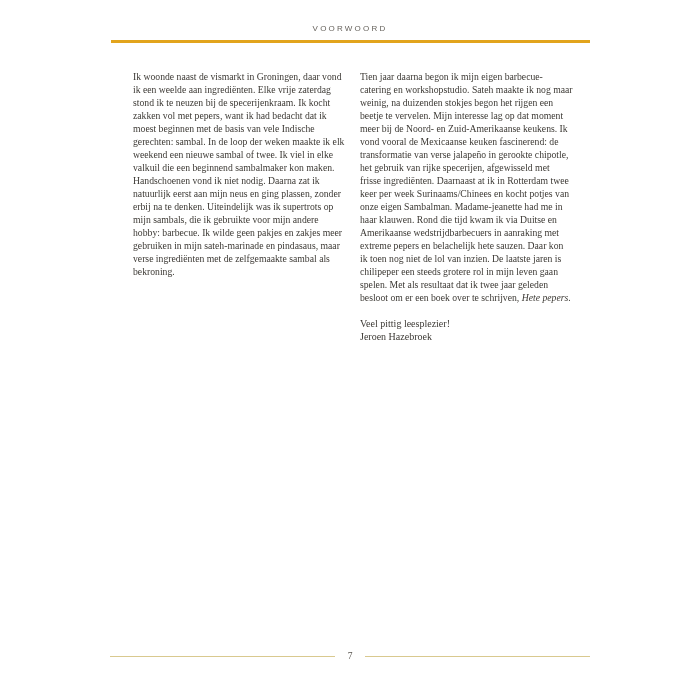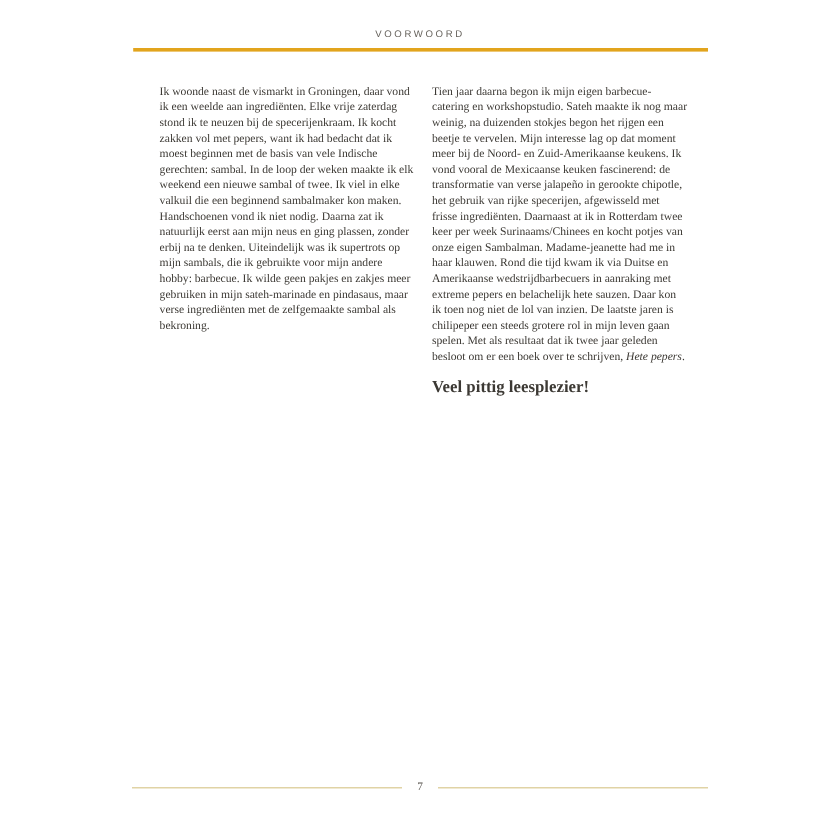--- a/index.html
+++ b/index.html
@@ -54,24 +54,23 @@
     line-height: 13px;
     color: #3c3934;
     text-align: left;
   }
   .col p em {
     font-style: italic;
     margin-top: 19px;
   }
   .signoff div {
     font-family: "Liberation Serif", serif;
-    font-size: 14px;
+    font-size: 10px;
     line-height: 13px;
     color: #3c3934;
-    font-weight: bold;
   }
   .footer {
     position: absolute;
     top: 652px;
     left: 110px;
     right: 110px;
     display: flex;
     align-items: center;
     gap: 13px;
   }
@@ -101,20 +100,21 @@
 
     <div class="col">
       <p>Ik woonde naast de vismarkt in Groningen, daar vond ik een weelde aan ingrediënten. Elke vrije zaterdag stond ik te neuzen bij de specerijenkraam. Ik kocht zakken vol met pepers, want ik had bedacht dat ik moest beginnen met de basis van vele Indische gerechten: sambal. In de loop der weken maakte ik elk weekend een nieuwe sambal of twee. Ik viel in elke valkuil die een beginnend sambalmaker kon maken. Handschoenen vond ik niet nodig. Daarna zat ik natuurlijk eerst aan mijn neus en ging plassen, zonder erbij na te denken. Uiteindelijk was ik supertrots op mijn sambals, die ik gebruikte voor mijn andere hobby: barbecue. Ik wilde geen pakjes en zakjes meer gebruiken in mijn sateh-marinade en pindasaus, maar verse ingrediënten met de zelfgemaakte sambal als bekroning.</p>
     </div>
 
     <div class="col">
       <p><span>Tien jaar daarna begon ik mijn eigen barbecue-catering en workshopstudio. Sateh maakte ik nog maar weinig, na duizenden stokjes begon het rijgen een beetje te vervelen. Mijn interesse lag op dat moment meer bij de Noord- en Zuid-Amerikaanse keukens. Ik vond vooral de Mexicaanse keuken fascinerend: de transformatie van verse jalapeño in gerookte chipotle, het gebruik van rijke specerijen, afgewisseld met frisse ingrediënten. Daarnaast at ik in Rotterdam twee keer per week Surinaams/Chinees en kocht potjes van onze eigen Sambalman. Madame-jeanette had me in haar klauwen. Rond die tijd kwam ik via Duitse en Amerikaanse wedstrijdbarbecuers in aanraking met extreme pepers en belachelijk hete sauzen. Daar kon ik toen nog niet de lol van inzien. De laatste jaren is chilipeper een steeds grotere rol in mijn leven gaan spelen. Met als resultaat dat ik twee jaar geleden besloot om er een boek over te schrijven, </span><em>Hete pepers</em><span>.</span></p>
 
       <div class="signoff">
         <div>Veel pittig leesplezier!</div>
+        <div>Jeroen Hazebroek</div>
       </div>
     </div>
 
   </div>
 
   <div class="footer">
     <div class="footer-rule"></div>
     <div class="page-number">7</div>
     <div class="footer-rule"></div>
   </div>

